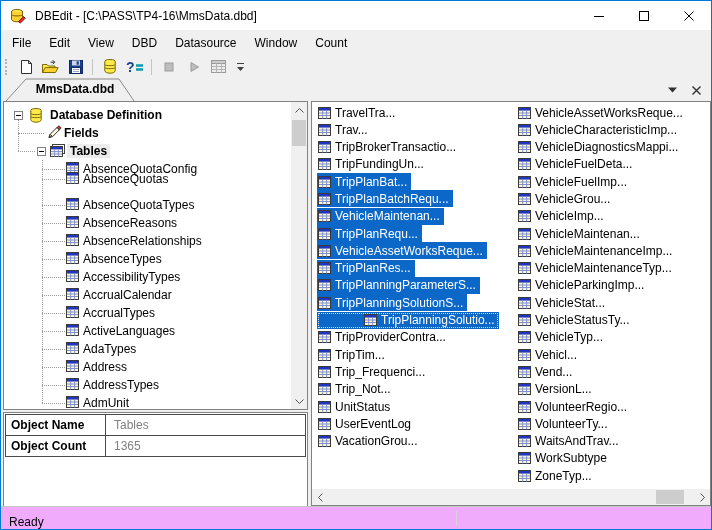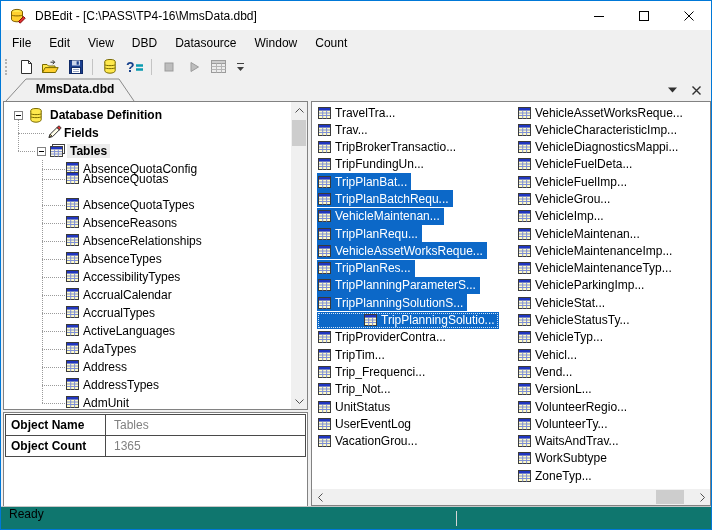--- a/index.html
+++ b/index.html
@@ -69,21 +69,21 @@
   .list-col{position:absolute;top:0;width:200px;}
   .col-1{left:5px;} .col-2{left:205px;}
   .list-row{height:17.3px;white-space:nowrap;}
   .sel{display:inline-flex;align-items:center;height:17px;padding:0 4px 0 1px;}
   .sel .icon{margin-right:4px;display:inline-flex;}
   .sel.on{background:var(--sel,#0c68c8);}
   .sel.on .list-label{color:#fff;}
   .sel.focus{outline:1px dotted #cfe3f7;outline-offset:-2px;padding-left:47px;}
   .list-label{padding-top:0px;}
   
-  .statusbar{position:absolute;left:0;right:0;bottom:0;height:23px;background:#0f766e;border-top:1px solid #c6c6c6;display:flex;align-items:flex-start;}
+  .statusbar{position:absolute;left:0;right:0;bottom:0;height:23px;background:#f0abfc;border-top:1px solid #c6c6c6;display:flex;align-items:flex-end;}
   .status-text{margin-left:8px;}
   .status-sep{position:absolute;left:455px;top:4px;bottom:3px;width:1px;background:#d5d5d5;}
   .icon svg{display:block;}
 </style>
 </head>
 <body>
 
 <div class="window">
 
   <div class="titlebar">

